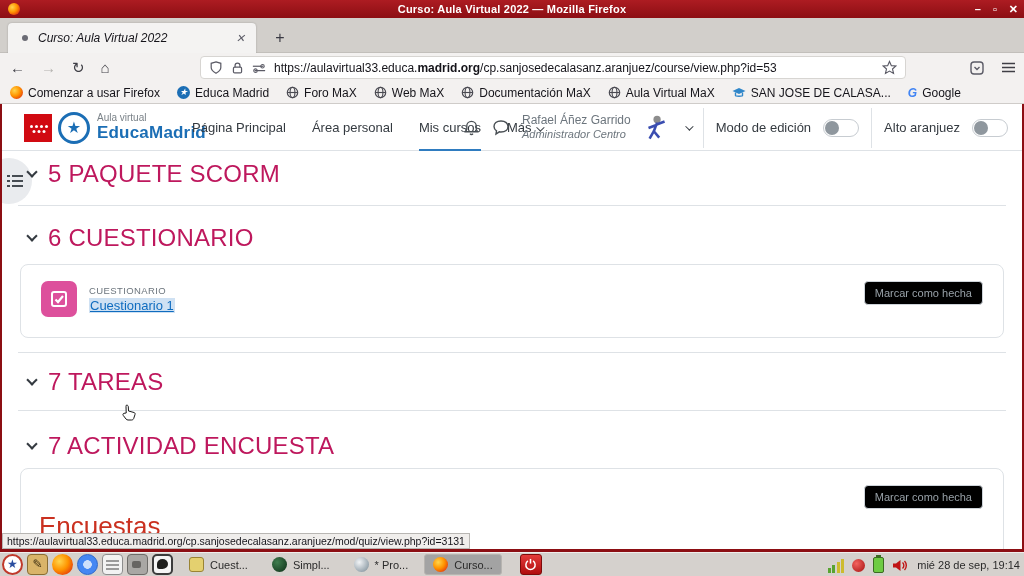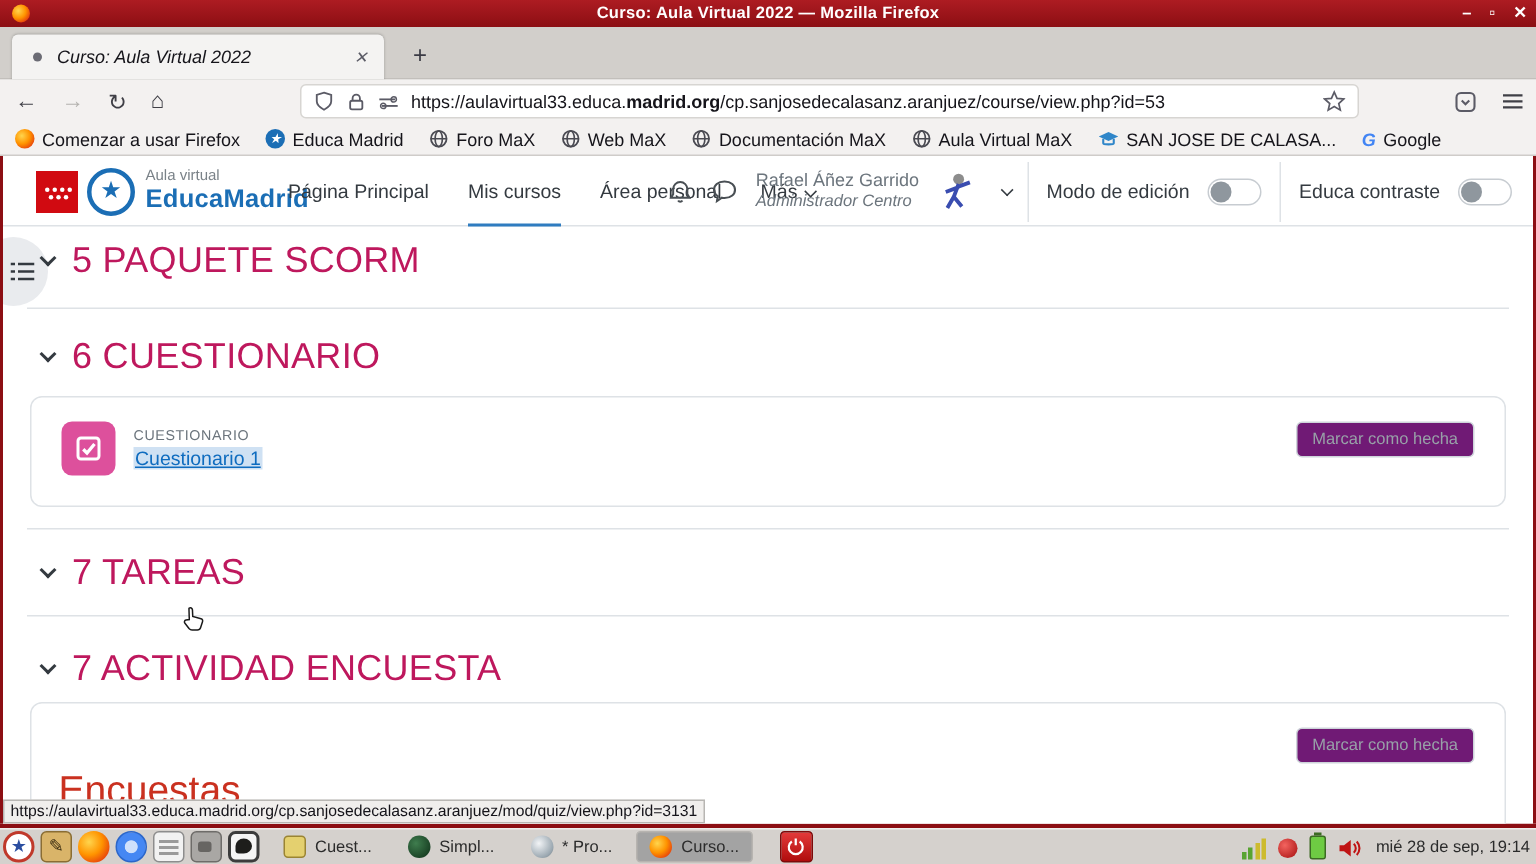--- a/index.html
+++ b/index.html
@@ -88,21 +88,21 @@
     transform:rotate(45deg); margin-top:-4px; }
   .sect-title { font-size:24px; color:#be185d; letter-spacing:.2px; }
   .hr { position:absolute; left:16px; width:988px; height:1px; background:#dee2e6; }
 
   .card { position:absolute; left:18px; width:984px; background:#fff; border:1px solid #dee2e6; border-radius:8px; }
   .act-icon { position:absolute; left:20px; top:16px; width:36px; height:36px; border-radius:7px; background:#dd509c;
     display:flex; align-items:center; justify-content:center; }
   .act-type { position:absolute; left:68px; top:20px; font-size:9.5px; letter-spacing:.4px; color:#6c757d; }
   .act-link { position:absolute; left:68px; top:33px; font-size:13px; color:#0f6cbf; text-decoration:underline;
     background:#cfe1f3; padding:0 1px; }
-  .done-btn { position:absolute; right:20px; top:16px; height:24px; padding:0 10px; background:#701a75;
+  .done-btn { position:absolute; right:20px; top:16px; height:24px; padding:0 10px; background:#000000;
     border:1px solid #ced4da; border-radius:4px; font-size:11px; color:#98a1a8; line-height:22px; white-space:nowrap; }
   .enc-head { position:absolute; left:18px; top:42px; font-size:26px; color:#ca3120; }
 
   .status-tip { position:absolute; left:0; top:429px; height:16px; background:#f0eeec; border:1px solid #b8b6b3;
     font-size:10.5px; color:#15141a; line-height:14px; padding:0 4px; white-space:nowrap; }
 
   .cursor-hand { position:absolute; left:120px; top:300px; z-index:5; }
 
   
   .taskbar { position:absolute; left:0; top:552px; width:1024px; height:24px; background:#d5d1cd;
@@ -267,22 +267,22 @@
       <div class="madrid-flag">
           <i class="dots"></i>
         </div>
       <div class="em-circle">★</div>
       <div class="logo-text">
         <div class="logo-small">Aula virtual</div>
         <div class="logo-brand">EducaMadrid</div>
       </div>
       <div class="m-nav">
         <span class="nav-link">Página Principal</span>
+        <span class="nav-link">Área personal</span>
         <span class="nav-link active">Mis cursos</span>
-        <span class="nav-link">Área personal</span>
         <span class="nav-link"><span>Más</span><i class="chev"></i></span>
       </div>
       <div class="m-right">
         <svg width="17" height="18" viewBox="0 0 18 18">
             <path d="M9 2 a5 5 0 0 1 5 5 v3.5 l1.5 2.5 H2.5 L4 10.5 V7 a5 5 0 0 1 5 -5 Z" fill="none" stroke="#494f54" stroke-width="1.4"></path>
             <path d="M7.5 15 a1.7 1.7 0 0 0 3 0" fill="none" stroke="#494f54" stroke-width="1.4"></path>
           </svg>
         <svg width="18" height="17" viewBox="0 0 18 17">
             <path d="M9 2 C4.5 2 2 4.5 2 7.5 C2 9.3 3 10.8 4.5 11.8 L4 15 L7.3 12.8 C7.8 12.9 8.4 13 9 13 C13.5 13 16 10.5 16 7.5 C16 4.5 13.5 2 9 2 Z" fill="none" stroke="#494f54" stroke-width="1.4"></path>
           </svg>
@@ -294,21 +294,21 @@
             <circle cx="13" cy="6" r="3.4" fill="#8d8d8d"></circle>
             <path d="M13 9 L10 17 M13 11 L5 14 M12 11 L20 8 M10 17 L6 24 M10 17 L15 23" stroke="#3a4db0" stroke-width="2.4" fill="none"></path>
           </svg>
         <i class="chev"></i>
         <div class="v-div"></div>
         <span class="tog-label">Modo de edición</span>
         <div class="toggle">
             <div class="knob"></div>
           </div>
         <div class="v-div"></div>
-        <span class="tog-label">Educa contraste</span>
+        <span class="tog-label">Alto aranjuez</span>
         <div class="toggle">
             <div class="knob"></div>
           </div>
       </div>
     </div>
 
     <div class="drawer-toggle">
       <svg width="16" height="14" viewBox="0 0 16 14">
           <g stroke="#343a40" stroke-width="1.8">
             <line x1="0" y1="2" x2="3" y2="2"></line>

